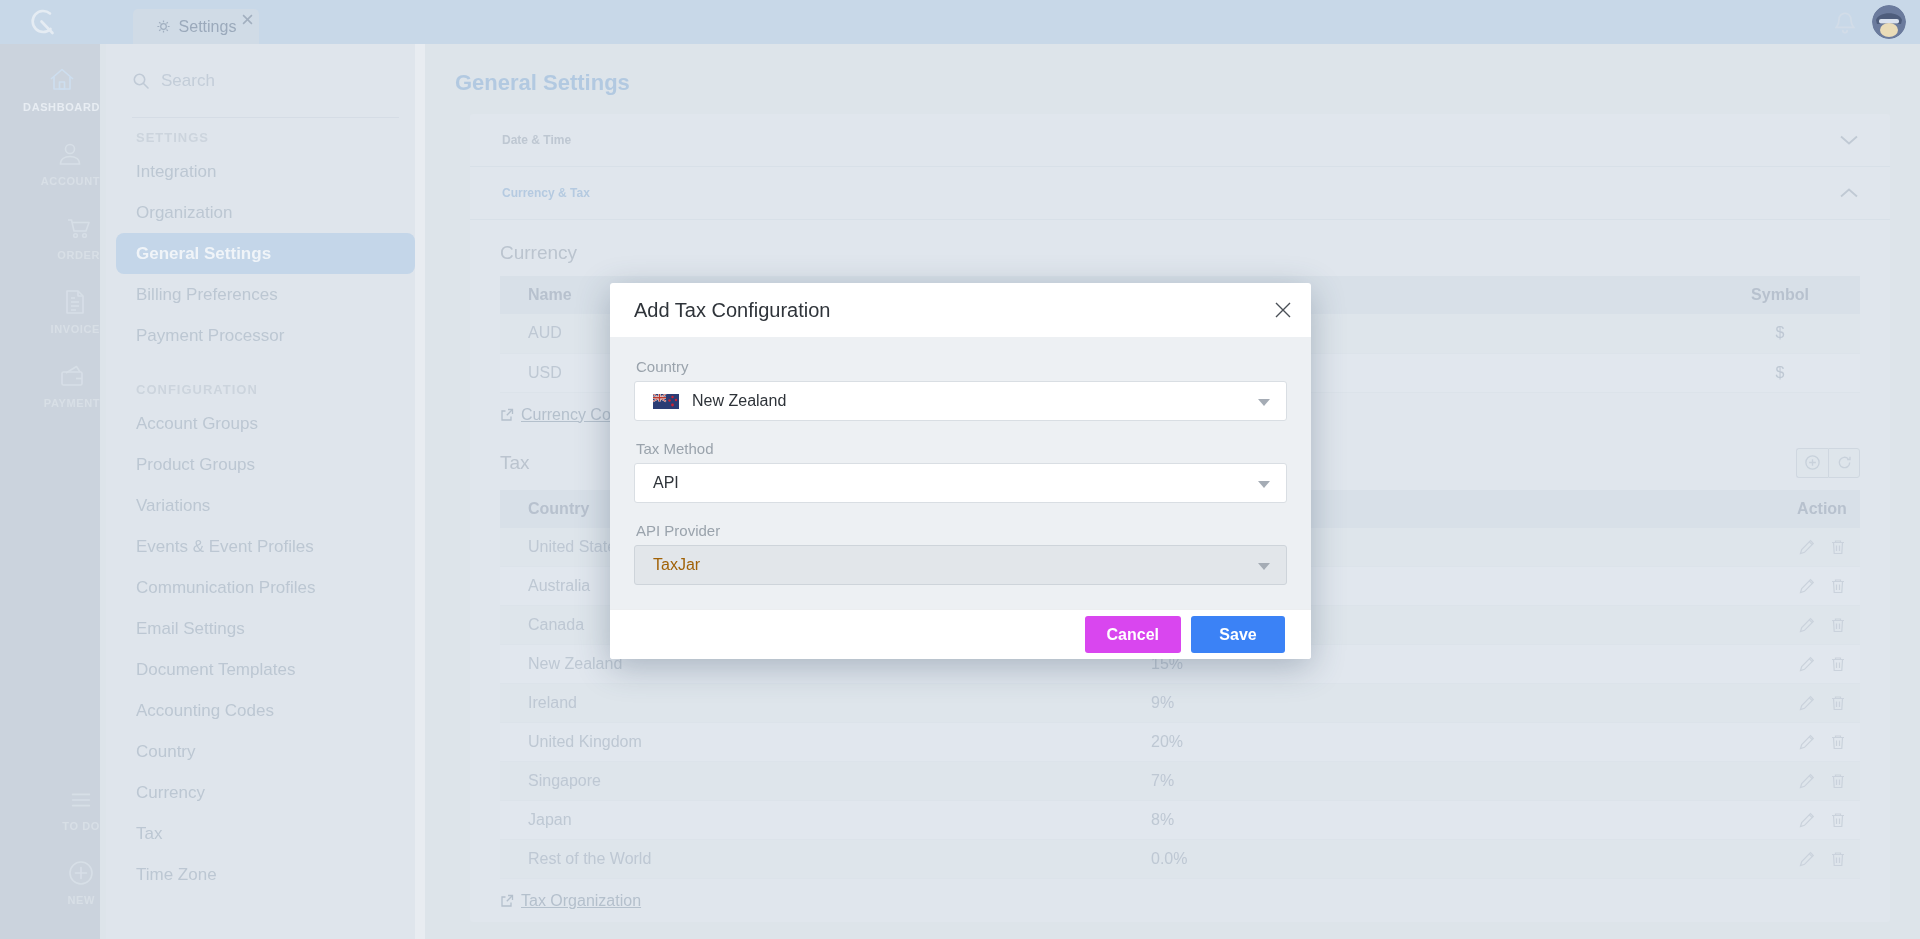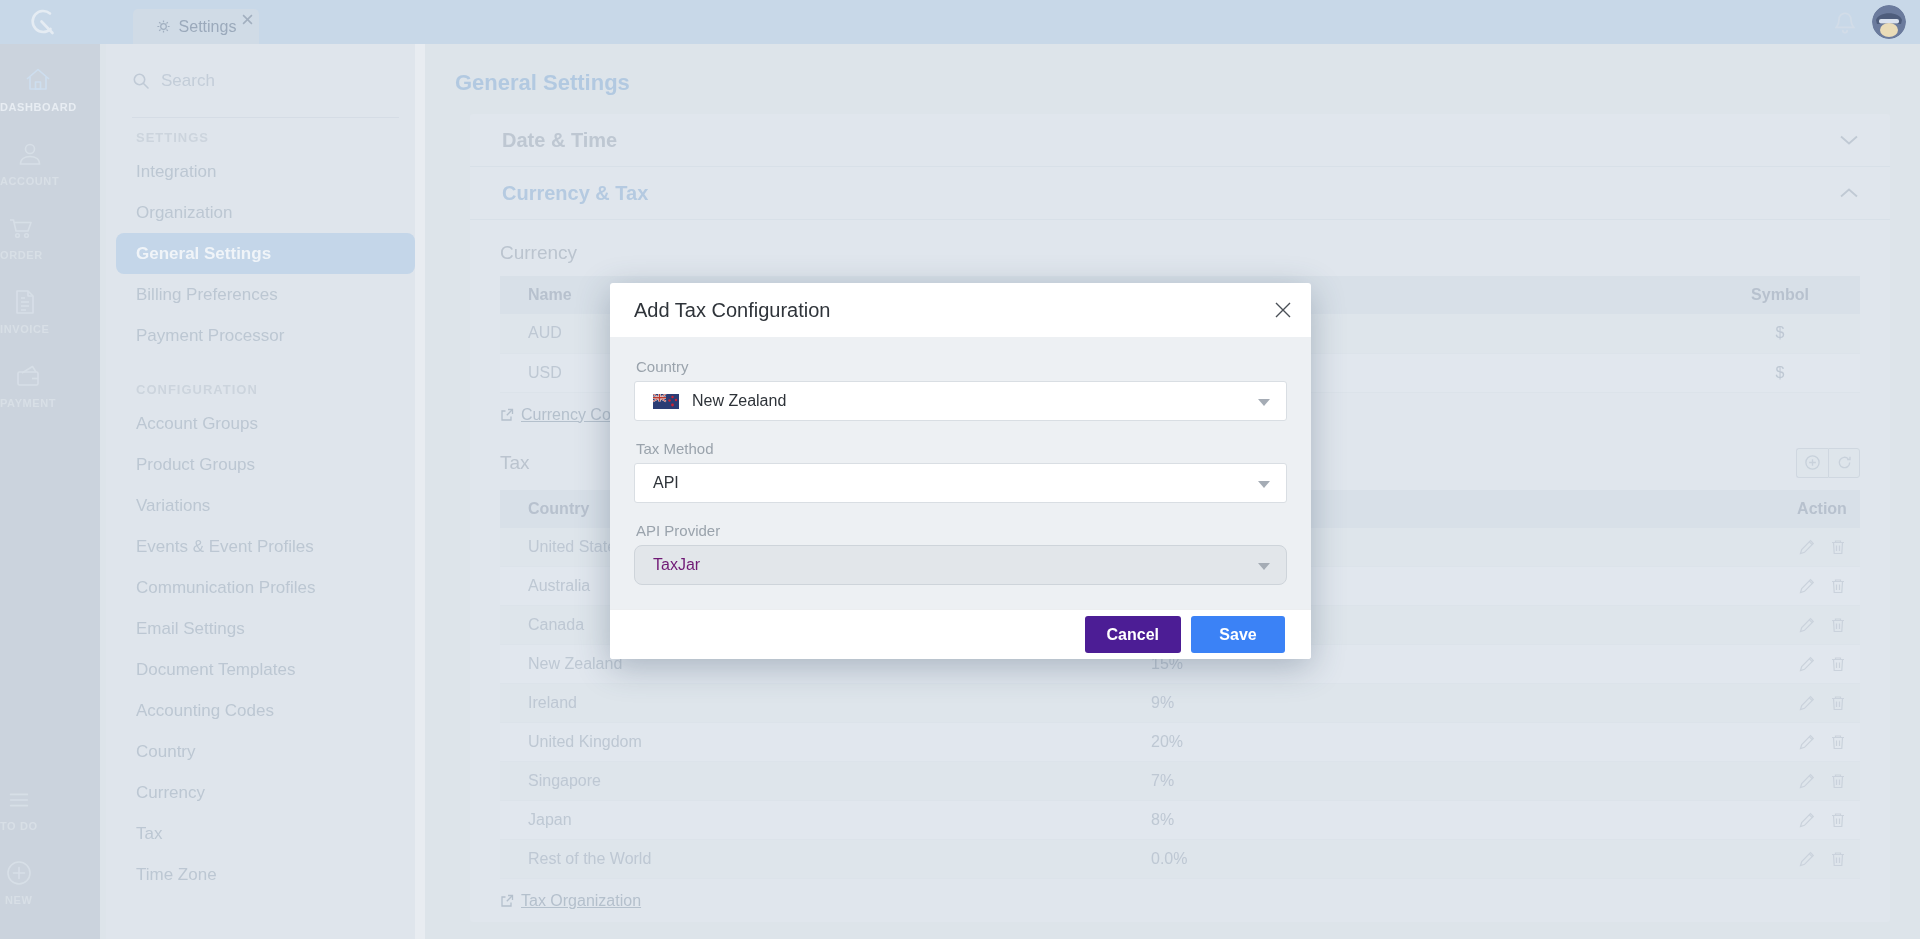--- a/index.html
+++ b/index.html
@@ -16,21 +16,21 @@
          background:#ccd8e5; border-radius:5px 5px 0 0;
          display:flex; align-items:center; justify-content:center; gap:8px; cursor:default; }
   .tab-label { font-size:16px; color:#8b9cb0; }
   .tab-close { position:absolute; top:2px; right:4px; width:16px; height:16px;
                display:flex; align-items:center; justify-content:center; }
   .topbar-bell { position:absolute; right:62px; top:10px; width:26px; height:26px; }
   .avatar { position:absolute; right:14px; top:5px; width:34px; height:34px; border-radius:50%; overflow:hidden; }
 
   
   .rail { position:absolute; top:44px; left:0; bottom:0; width:100px; background:#c6cfd9;
-          display:flex; flex-direction:column; align-items:flex-start; padding-top:22px; }
+          display:flex; flex-direction:column; align-items:flex-end; padding-top:22px; }
   .rail-item { display:flex; flex-direction:column; align-items:center; gap:7px; margin-bottom:27px; cursor:pointer; }
   .rail-item .lbl { font-size:11px; font-weight:bold; letter-spacing:.6px; color:#d6dde5; }
   .rail-item.bright .lbl { color:#e9eef4; }
   .rail-spacer { flex:1; }
   .rail-bottom { margin-bottom:6px; display:flex; flex-direction:column; align-items:center; }
 
   
   .sidebar { position:absolute; top:44px; left:106px; width:319px; bottom:0; background:#dfe5ec; }
   .search-row { height:74px; display:flex; align-items:center; gap:11px;
                 margin:0 26px; border-bottom:1px solid #d2dae3; }
@@ -45,21 +45,21 @@
   .side-item.active { background:#bdd2e8; color:#f3f7fb; font-weight:bold; }
   .side-scrollbar { position:absolute; right:0; top:0; bottom:0; width:10px; background:#e9edf2; }
 
   
   .main { position:absolute; top:44px; left:425px; right:0; bottom:0; background:#dce3ea; }
   .page-title { padding:26px 0 0 30px; font-size:22px; font-weight:bold; color:#a8c3de; }
   .card { position:absolute; left:45px; right:30px; top:70px; bottom:17px;
           background:#e0e6ed; border-radius:3px; }
   .acc-row { height:53px; display:flex; align-items:center; justify-content:space-between;
              padding:0 32px; border-bottom:1px solid #d6dee7; cursor:pointer; }
-  .acc-label { font-size:20px; font-weight:bold; color:#b6c0cc; }
+  .acc-label { font-size:12px; font-weight:bold; color:#b6c0cc; }
   .acc-label.open { color:#abc4de;text-align:right; }
   .card-body { padding:0 30px; }
   .sub-heading-row { display:flex; align-items:center; justify-content:space-between; margin-top:22px; }
   .sub-heading { font-size:19px; color:#b2bcc8; }
   .tbl { width:100%; border-collapse:collapse; margin-top:12px; }
   .tbl th { height:38px; background:#d6dee7; font-size:16px; font-weight:bold;
             color:#aeb9c7; text-align:left; padding-left:28px; }
   .tbl th.center, .tbl td.center { text-align:center; padding-left:0; }
   .tbl td { height:39px; font-size:16px; color:#b6c1ce; padding-left:28px;
             border-bottom:1px solid #dbe2ea; }
@@ -86,31 +86,31 @@
   .modal-header { height:54px; display:flex; align-items:center; padding:0 24px; position:relative; }
   .modal-title { font-size:20px; color:#2f343a; }
   .modal-close { position:absolute; right:16px; top:15px; width:24px; height:24px; cursor:pointer;
                  display:flex; align-items:center; justify-content:center; }
   .modal-body { background:#edf0f3; padding:22px 24px 24px; }
   .field-label { font-size:15px; line-height:15px; color:#9aa3ac; margin:0 0 7px 2px; }
   .select { position:relative; height:40px; background:#fff; border:1px solid #d9dee3;
             border-radius:3px; display:flex; align-items:center; padding:0 18px;
             font-size:16px; color:#2e3339; margin-bottom:20px; cursor:pointer; }
   .select.last { margin-bottom:0; }
-  .select.disabled { background:#e2e6ea; border-color:#ced4da; color:#701a75; cursor:default;border-radius:8px; }
+  .select.disabled { background:#e2e6ea; border-color:#ced4da; color:#a16207; cursor:default; }
   .chev { position:absolute; right:16px; top:17px; width:0; height:0;
           border-left:6px solid transparent; border-right:6px solid transparent;
           border-top:7px solid #a5acb5; }
   .flag { width:26px; height:15px; margin-right:13px; flex:0 0 auto; }
   .modal-footer { height:50px; background:#fff; border-top:1px solid #eceef0; border-radius:0 0 3px 3px;
                   display:flex; align-items:center; justify-content:flex-end; gap:10px; padding:0 26px; }
   .btn { height:37px; min-width:94px; border:none; border-radius:3px; padding:0 22px;
          font-size:16px; font-weight:bold; color:#fff; cursor:pointer;
          font-family:"Liberation Sans",sans-serif; }
-  .btn-cancel { background:#4c1d95; }
+  .btn-cancel { background:#d946ef; }
   .btn-save { background:#3b82f6; }
 
   svg { display:block; }
 </style>
 </head>
 <body>
 
 <div class="topbar">
   <div class="logo">
     <svg viewBox="0 0 32 32" width="32" height="32" fill="none" stroke="#e6edf5" stroke-width="2.6" stroke-linecap="round">

